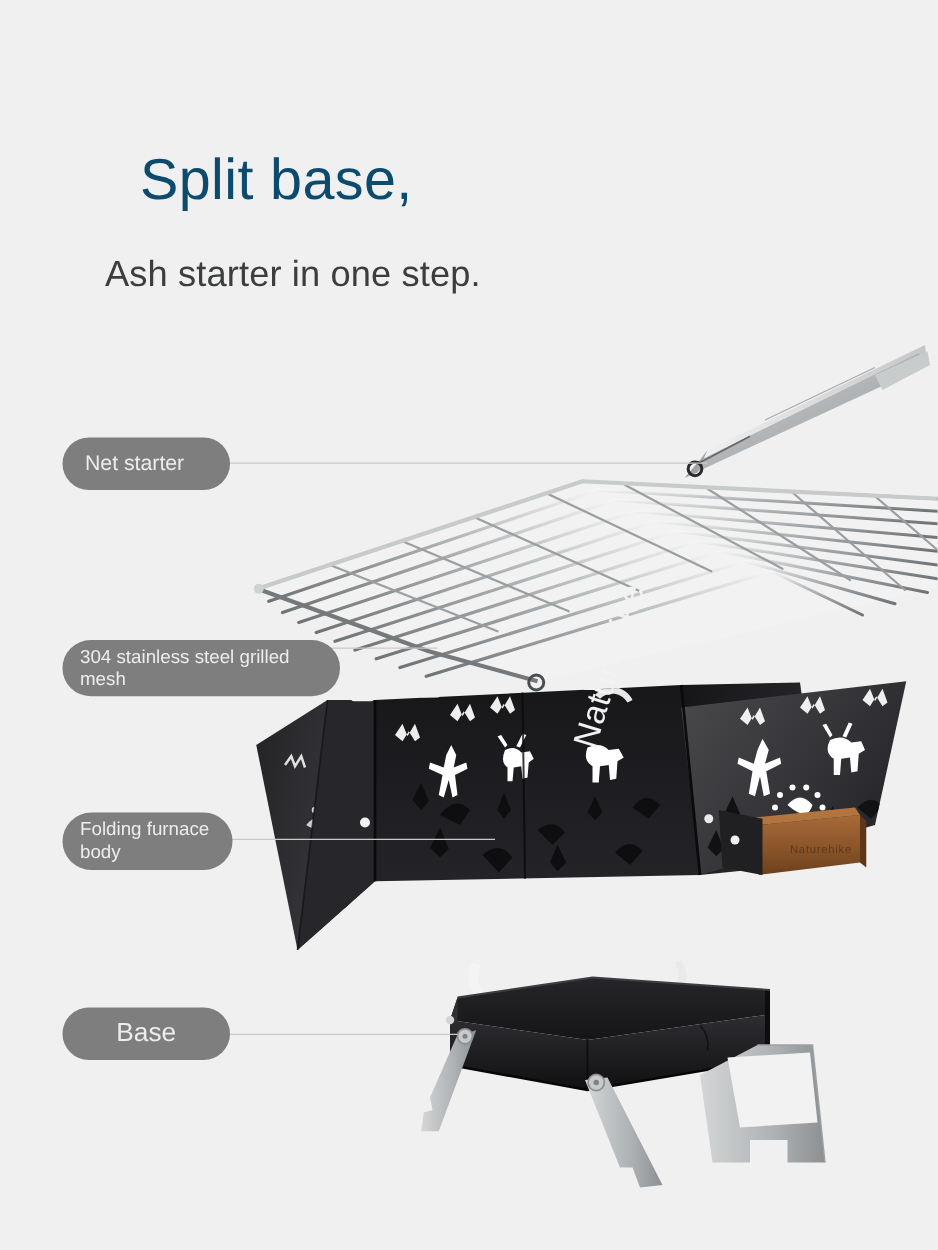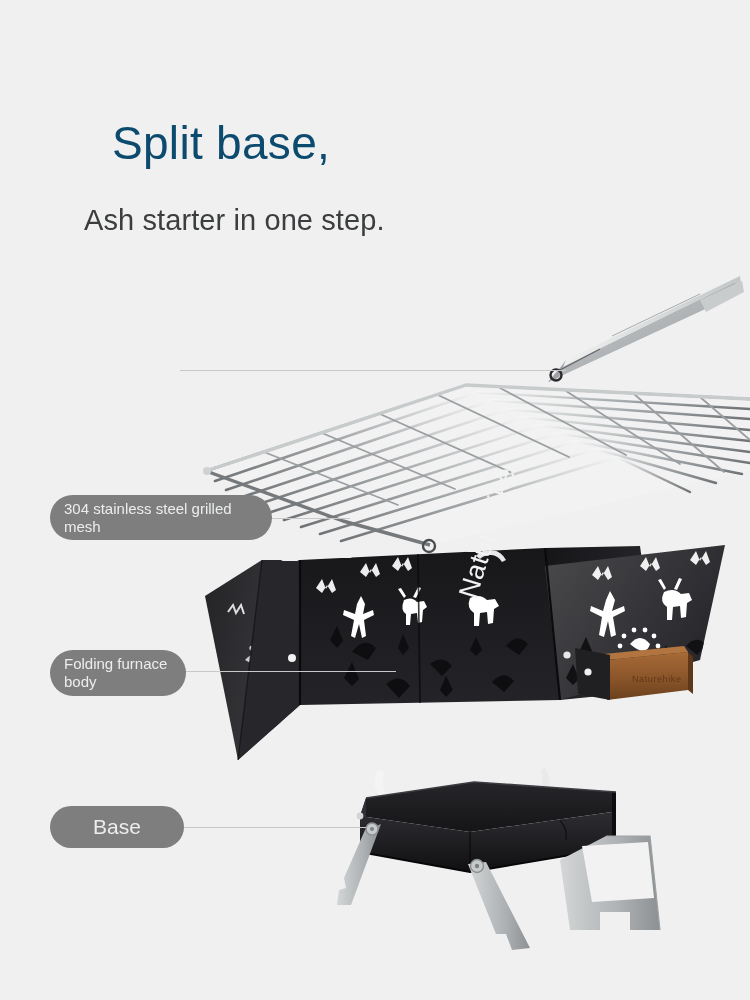--- a/index.html
+++ b/index.html
@@ -31,21 +31,21 @@
     border-radius:999px;
     display:flex;align-items:center;
     box-sizing:border-box;
     font-weight:400;
   }
   .pill.one-line{justify-content:flex-start;}
   .pill.centered{justify-content:center;}
   .pill .txt{display:block;white-space:pre-line;}
 
   #pill-net{left:50px;top:350px;width:134px;height:42px;padding-left:18px;font-size:17px;}
-  #pill-mesh{left:50px;top:495px;width:222px;height:45px;padding-left:14px;font-size:15px;line-height:1.18;}
+  #pill-mesh{left:50px;top:512px;width:222px;height:45px;padding-left:14px;font-size:15px;line-height:1.18;}
   #pill-body{left:50px;top:650px;width:136px;height:46px;padding-left:14px;font-size:15px;line-height:1.18;}
   #pill-base{left:50px;top:806px;width:134px;height:42px;font-size:21px;}
 
   
   .leader{position:absolute;height:1px;background:#c9c9c9;}
   #lead-net{left:180px;top:370px;width:386px;}
   #lead-mesh{left:225px;top:518px;width:125px;}
   #lead-body{left:180px;top:671px;width:216px;}
   #lead-base{left:180px;top:827px;width:186px;}
 
@@ -317,20 +317,23 @@
   </svg>
 
   <div class="leader" id="lead-net"></div>
   <div class="leader" id="lead-mesh"></div>
   <div class="leader" id="lead-body"></div>
   <div class="leader" id="lead-base"></div>
 
   <div class="headline">Split base,</div>
   <div class="subhead">Ash starter in one step.</div>
 
+  <div class="pill one-line" id="pill-net">
+    <span class="txt">Net starter</span>
+  </div>
 
   <div class="pill one-line" id="pill-mesh">
     <span class="txt">304 stainless steel grilled
 mesh</span>
   </div>
 
   <div class="pill one-line" id="pill-body">
     <span class="txt">Folding furnace
 body</span>
   </div>

